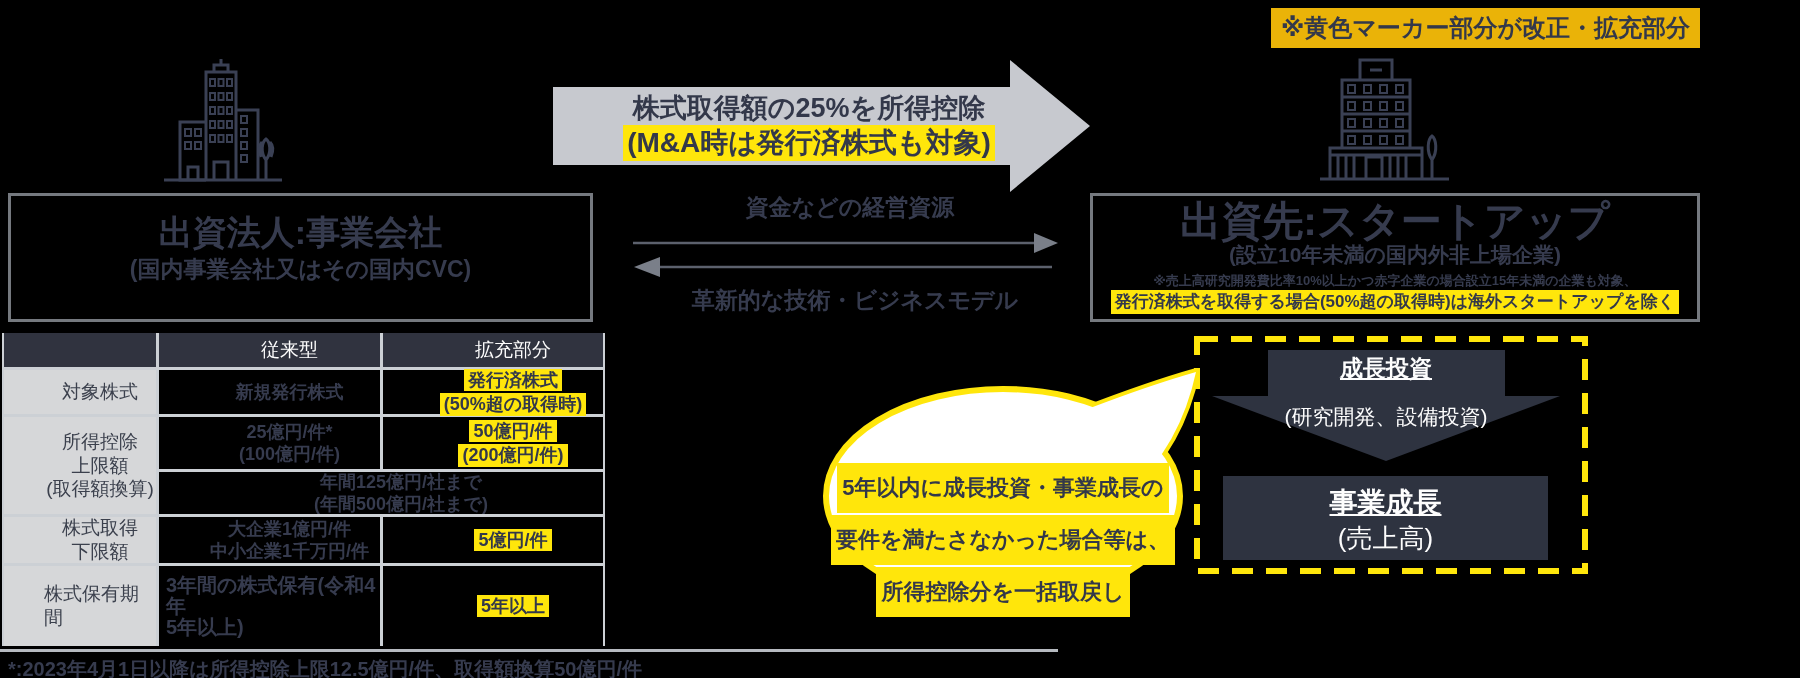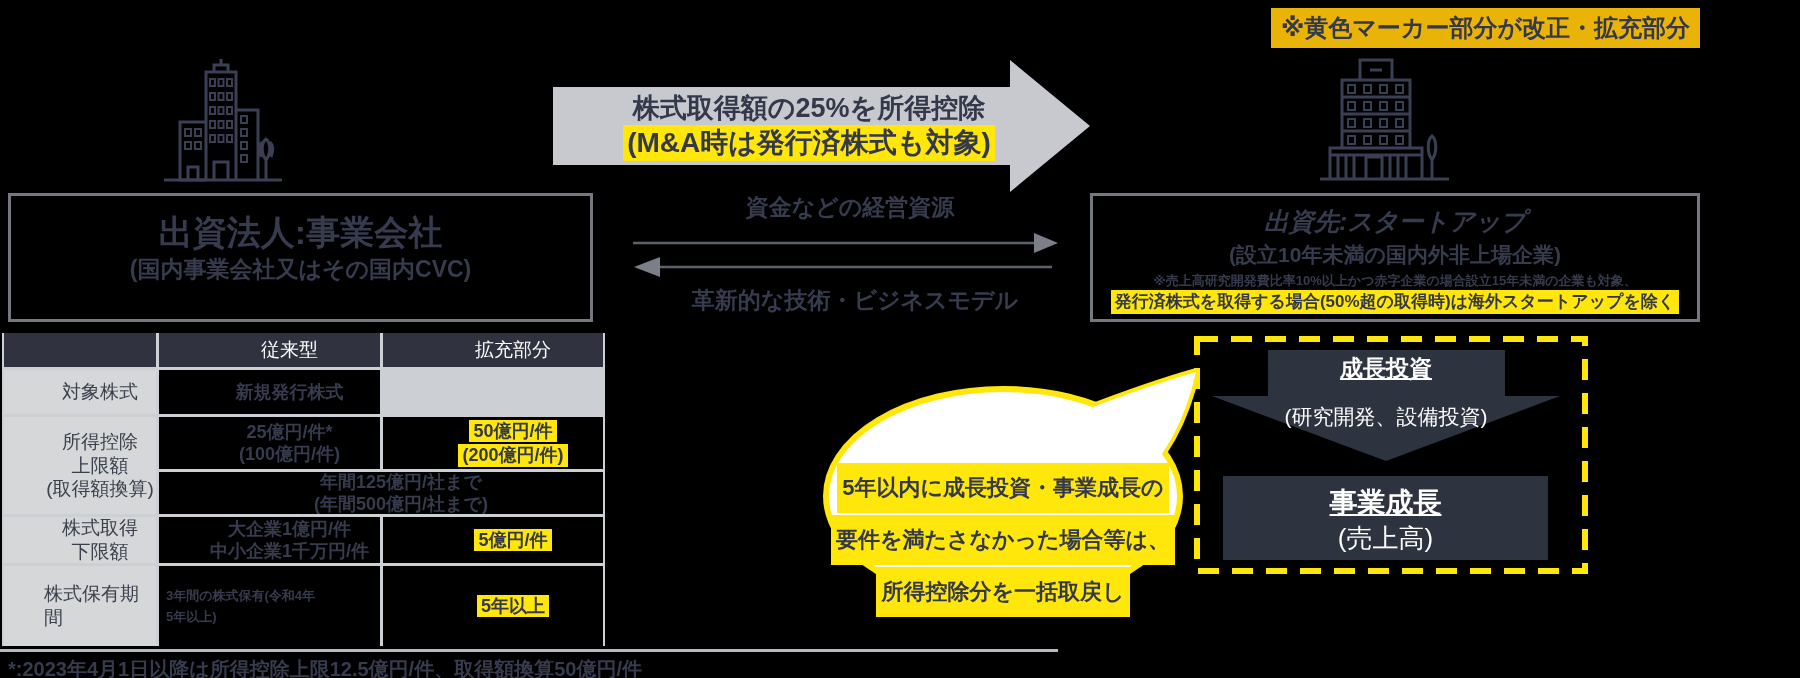--- a/index.html
+++ b/index.html
@@ -10,21 +10,21 @@
   .note{top:8px;right:100px;background:#eab308;color:#33384a;font-size:24px;font-weight:700;
         padding:4px 10px;white-space:nowrap;}
   
   .entity{border:3px solid #75797f;box-sizing:border-box;text-align:center;}
   .entity .ttl{font-weight:700;color:#363b4e;}
   .entity .sub{font-weight:700;color:#363b4e;}
   #investor-box{left:8px;top:193px;width:585px;height:129px;padding-top:16px;}
   #investor-box .ttl{font-size:34px;line-height:40px;}
   #investor-box .sub{font-size:23px;line-height:34px;}
   #startup-box{left:1090px;top:193px;width:610px;height:129px;padding-top:6px;}
-  #startup-box .ttl{font-size:25px;line-height:38px;font-style:italic;}
+  #startup-box .ttl{font-size:41px;line-height:38px;}
   #startup-box .sub{font-size:21px;line-height:30px;}
   #startup-box .n1{font-size:13px;font-weight:700;line-height:17px;margin-top:2px;color:#363b4e;}
   #startup-box .n2{font-size:17px;font-weight:700;line-height:24px;margin-top:1px;}
   .hl{background:#ffe60b;color:#33384a;padding:0 4px;display:inline-block;}
   
   #shapes{left:0;top:0;width:1800px;height:678px;pointer-events:none;}
   
   .arrow-text{left:553px;top:92px;width:512px;text-align:center;}
   .arrow-text .l1{font-size:27px;font-weight:600;color:#33384a;line-height:32px;}
   .arrow-text .l2{font-size:28px;font-weight:700;line-height:36px;margin-top:1px;}
@@ -35,21 +35,21 @@
   .tbl{left:2px;top:333px;display:grid;grid-template-columns:152px 221px 220px;
        grid-template-rows:34px 44px 52px 42px 46px 80px;gap:3px;background:#ccd0d5;
        border-left:2px solid #ccd0d5;border-right:2px solid #ccd0d5;}
   .cell{display:flex;flex-direction:column;justify-content:center;align-items:center;background:#000;padding-left:40px;}
   .cell span{display:block;line-height:1.25;}
   .th{background:#30333f;color:#fdfdfd;font-size:19px;}
   .lbl{background:#d6d7d9;color:#3b404d;font-size:19px;}
   .val{color:#363b4e;font-weight:700;font-size:18px;}
   .val .hl{margin:1px 0;}
   .left-cell{align-items:flex-start;text-align:left;padding-left:7px;box-sizing:border-box;}
-  .small-txt span{font-size:13px;line-height:21px;}
+  .small-txt span{font-size:20px;line-height:21px;}
   .footnote{left:8px;top:656px;font-size:20px;font-weight:700;color:#363b4e;white-space:nowrap;}
   .long-line{left:0;top:649px;width:1058px;height:3px;background:#b6bac0;}
   
   .flow-txt{text-align:center;color:#fdfdfd;}
   #flow-invest-txt{left:1210px;top:354px;width:352px;}
   #flow-invest-txt .t{font-size:23px;font-weight:700;text-decoration:underline;line-height:28px;}
   #flow-invest-txt .s{font-size:21px;line-height:26px;margin-top:22px;}
   #flow-growth-txt{left:1223px;top:486px;width:325px;}
   #flow-growth-txt .t{font-size:28px;font-weight:700;text-decoration:underline;line-height:34px;}
   #flow-growth-txt .s{font-size:26px;line-height:32px;margin-top:2px;}
@@ -154,20 +154,24 @@
     <div class="cell th" style="grid-column:3;grid-row:1;">
         <span>拡充部分</span>
       </div>
 
     <div class="cell lbl" style="grid-column:1;grid-row:2;">
         <span>対象株式</span>
       </div>
     <div class="cell val" style="grid-column:2;grid-row:2;">
         <span>新規発行株式</span>
       </div>
+    <div class="cell val" style="grid-column:3;grid-row:2;">
+      <span class="hl">発行済株式</span>
+        <span class="hl">(50%超の取得時)</span>
+    </div>
 
     <div class="cell lbl" style="grid-column:1;grid-row:3 / span 2;">
       <span>所得控除</span>
         <span>上限額</span>
         <span>(取得額換算)</span>
     </div>
     <div class="cell val" style="grid-column:2;grid-row:3;">
       <span>25億円/件*</span>
         <span>(100億円/件)</span>
     </div>

